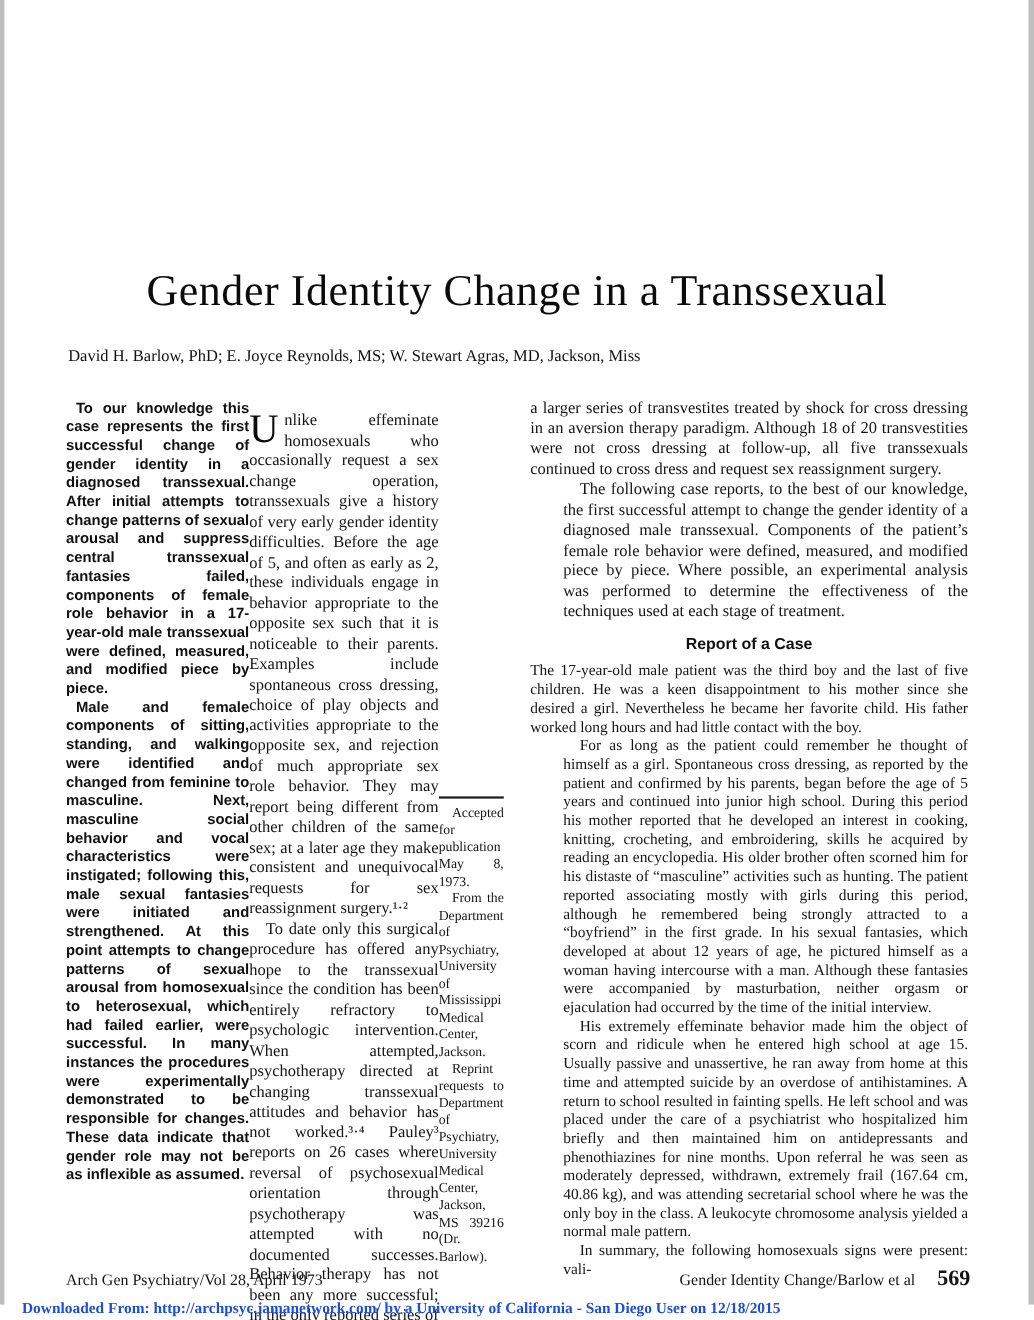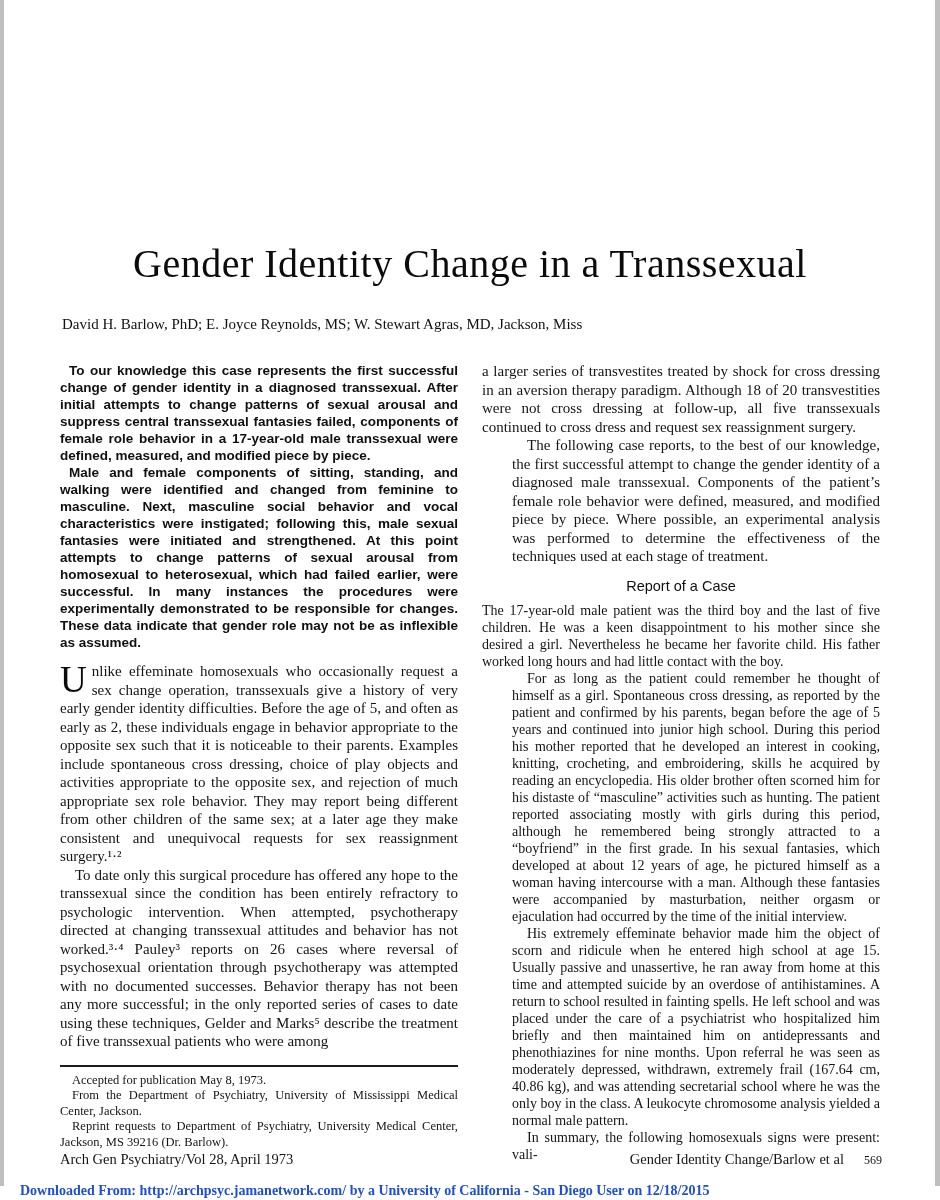--- a/index.html
+++ b/index.html
@@ -21,21 +21,21 @@
   .authors {
     position: absolute; left: 62px; top: 316px; width: 820px;
     font-size: 15px; color: #111;
   }
 
   .columns {
     position: absolute; left: 60px; top: 362px; width: 820px;
     display: flex; gap: 24px;
   }
   .col { width: 398px; }
-  .col.left { display: flex; flex-direction: column; height: 788px; }
+  .col.left { display: flex; flex-direction: row; height: 788px; }
 
   
   .abstract {
     font-family: "Liberation Sans", "DejaVu Sans", sans-serif;
     font-size: 13.5px; line-height: 17px; font-weight: bold;
     text-align: justify; color: #101010;
   }
   .abstract p { text-indent: 9px; }
 
   
@@ -51,33 +51,33 @@
     margin-top: auto; border-top: 2px solid #1c1c1c; padding-top: 6px;
     font-size: 12.5px; line-height: 15.5px; text-align: justify;
   }
   .footnotes p { text-indent: 12px; }
 
   
   .col.right { font-size: 15px; line-height: 18.5px; text-align: justify; }
   .col.right p.indent { text-indent: 15px; margin-left: 30px; }
   .section-heading {
     font-family: "Liberation Sans", "DejaVu Sans", sans-serif;
-    font-size: 14.5px; font-weight: normal; text-align: center;
+    font-size: 14.5px; font-weight: bold; text-align: center;
     margin: 11px 0 7px 0; color: #101010;
   }
   .case-text p { font-size: 14px; line-height: 17px; }
   .case-text p.indent { text-indent: 13px; }
 
   
   .footer {
     position: absolute; left: 60px; top: 1151px; width: 822px;
     display: flex; justify-content: space-between; align-items: baseline;
     font-size: 14.5px;
   }
-  .footer .pagenum { font-weight: normal; margin-left: 20px; font-size: 12px; }
+  .footer .pagenum { font-weight: bold; margin-left: 20px; font-size: 20px; }
 
   .download-line {
     position: absolute; left: 20px; top: 1183px; width: 900px;
     font-size: 14px; font-weight: bold; color: #1d4ed8;
     font-family: "Liberation Serif", "DejaVu Serif", serif;
   }
 </style>
 </head>
 <body>
 

